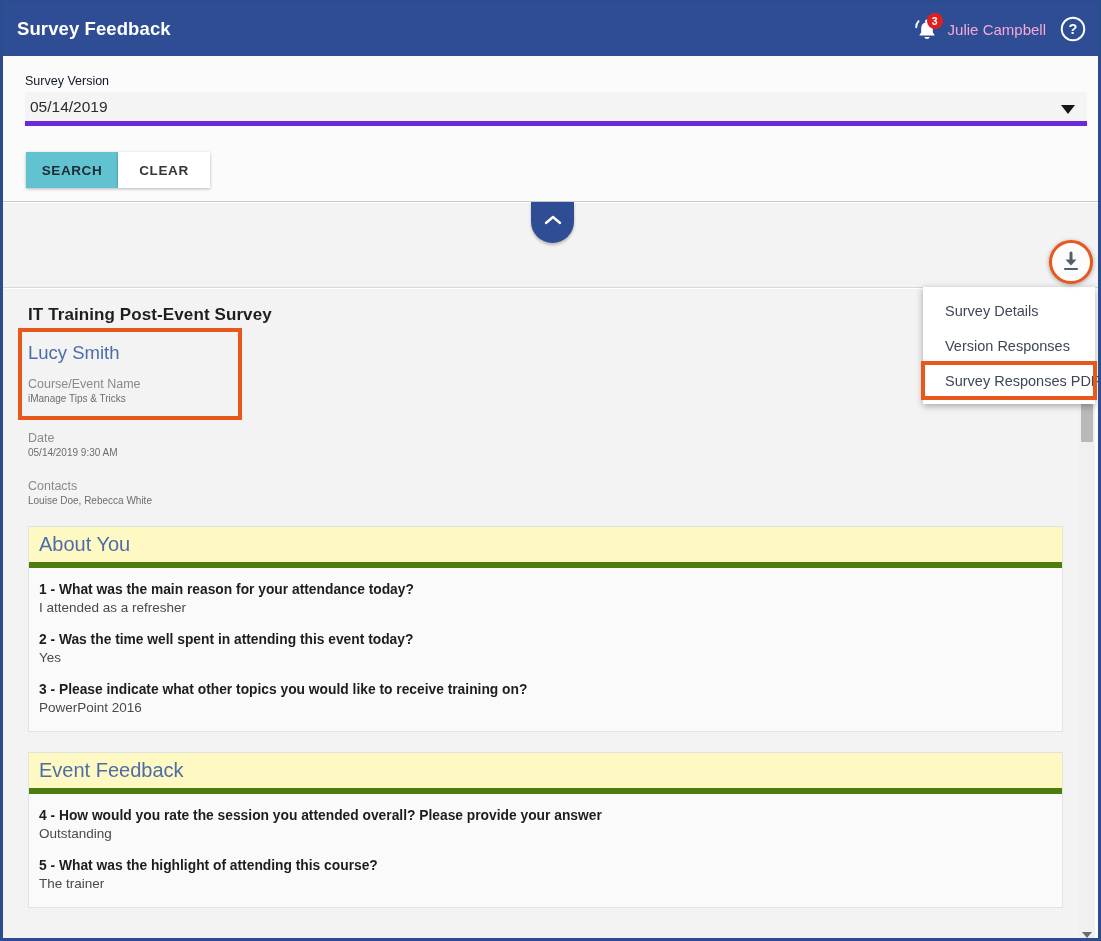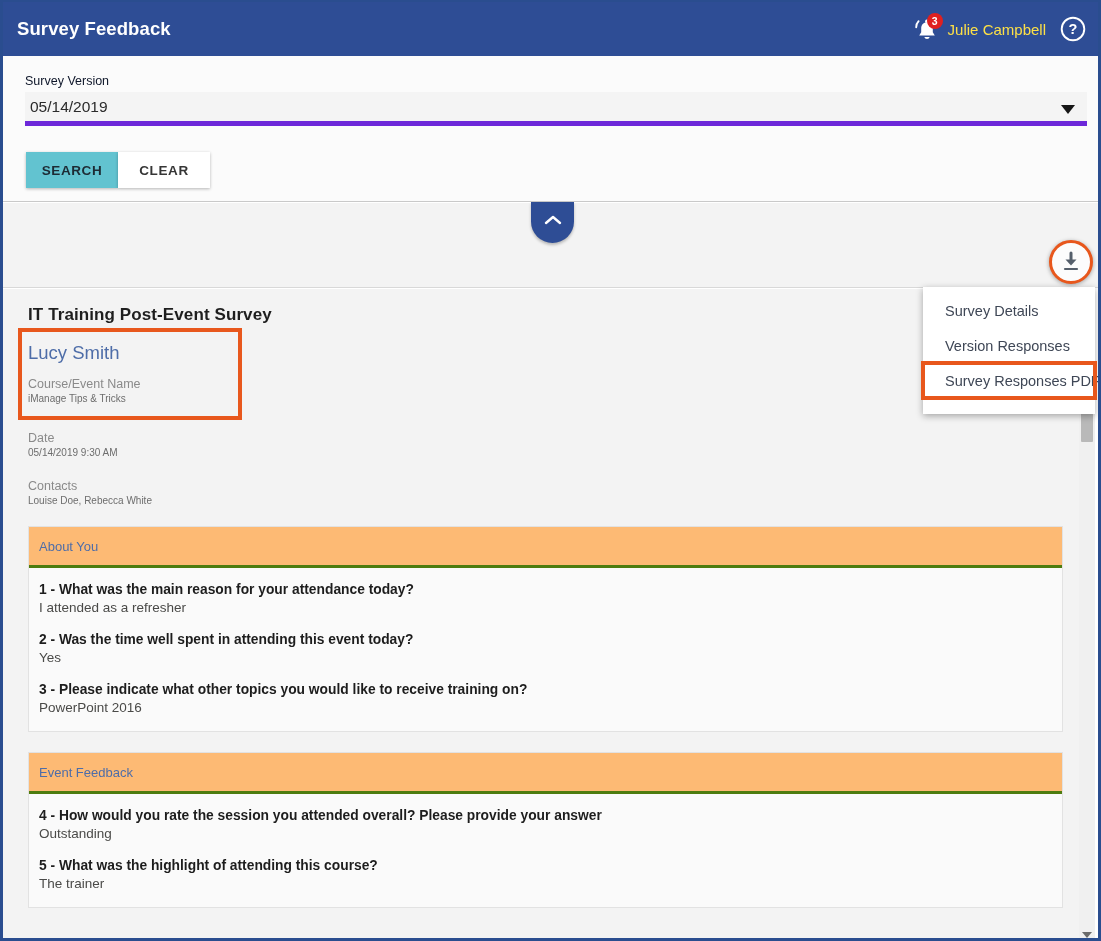--- a/index.html
+++ b/index.html
@@ -65,21 +65,21 @@
     background: #e02020;
     color: #fff;
     font-size: 10.5px;
     font-weight: bold;
     line-height: 16px;
     text-align: center;
     padding: 0 3px;
     z-index: 3;
   }
   .user-name {
-    color: #fde047;
+    color: #f9a8d4;
     font-size: 15px;
     margin-left: 2px;
   }
   .help-icon {
     margin-left: 9px;
     width: 27px;
     height: 27px;
     display: flex;
     align-items: center;
     justify-content: center;
@@ -190,21 +190,21 @@
   }
 
   
   .menu {
     position: absolute;
     right: 3px;
     top: 285px;
     width: 172px;
     background: #ffffff;
     box-shadow: 0 2px 7px rgba(0,0,0,0.33);
-    padding: 6px 0 16px 0;
+    padding: 6px 0 6px 0;
     z-index: 25;
   }
   .menu-item {
     height: 35px;
     display: flex;
     align-items: center;
     padding-left: 22px;
     font-size: 14.5px;
     color: #3f4756;
     cursor: pointer;
@@ -264,26 +264,26 @@
 
   
   .card {
     width: 1035px;
     background: #ffffff;
     border: 1px solid #e2e2e2;
     margin-top: 20px;
   }
   .card-header {
     height: 41px;
-    background: #fdba74;
-    border-bottom: 3px solid #4d7c0f;
+    background: #fef9c3;
+    border-bottom: 6px solid #4d7c0f;
     display: flex;
     align-items: center;
     padding-left: 10px;
-    font-size: 13px;
+    font-size: 20px;
     color: #4e6da8;
   }
   .card-body {
     padding: 14px 0 14px 10px;
     background: #fafafa;
   }
   .qa { margin-bottom: 17px; }
   .qa:last-child { margin-bottom: 2px; }
   .q {
     font-size: 13.8px;

